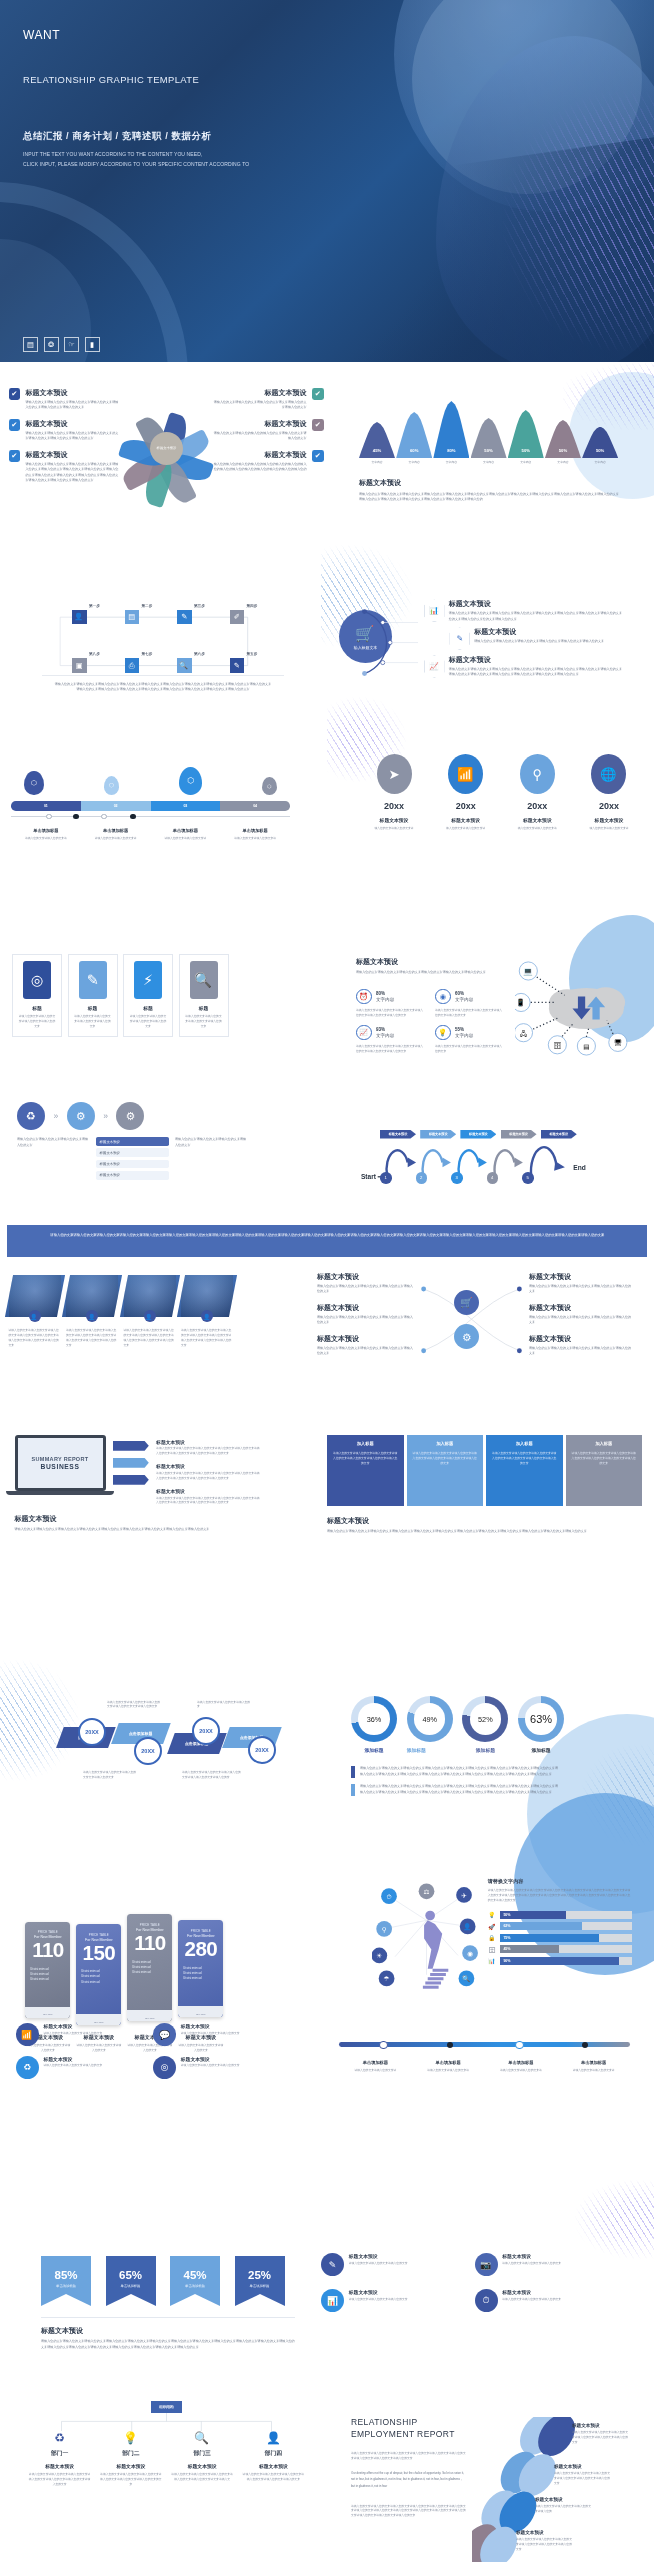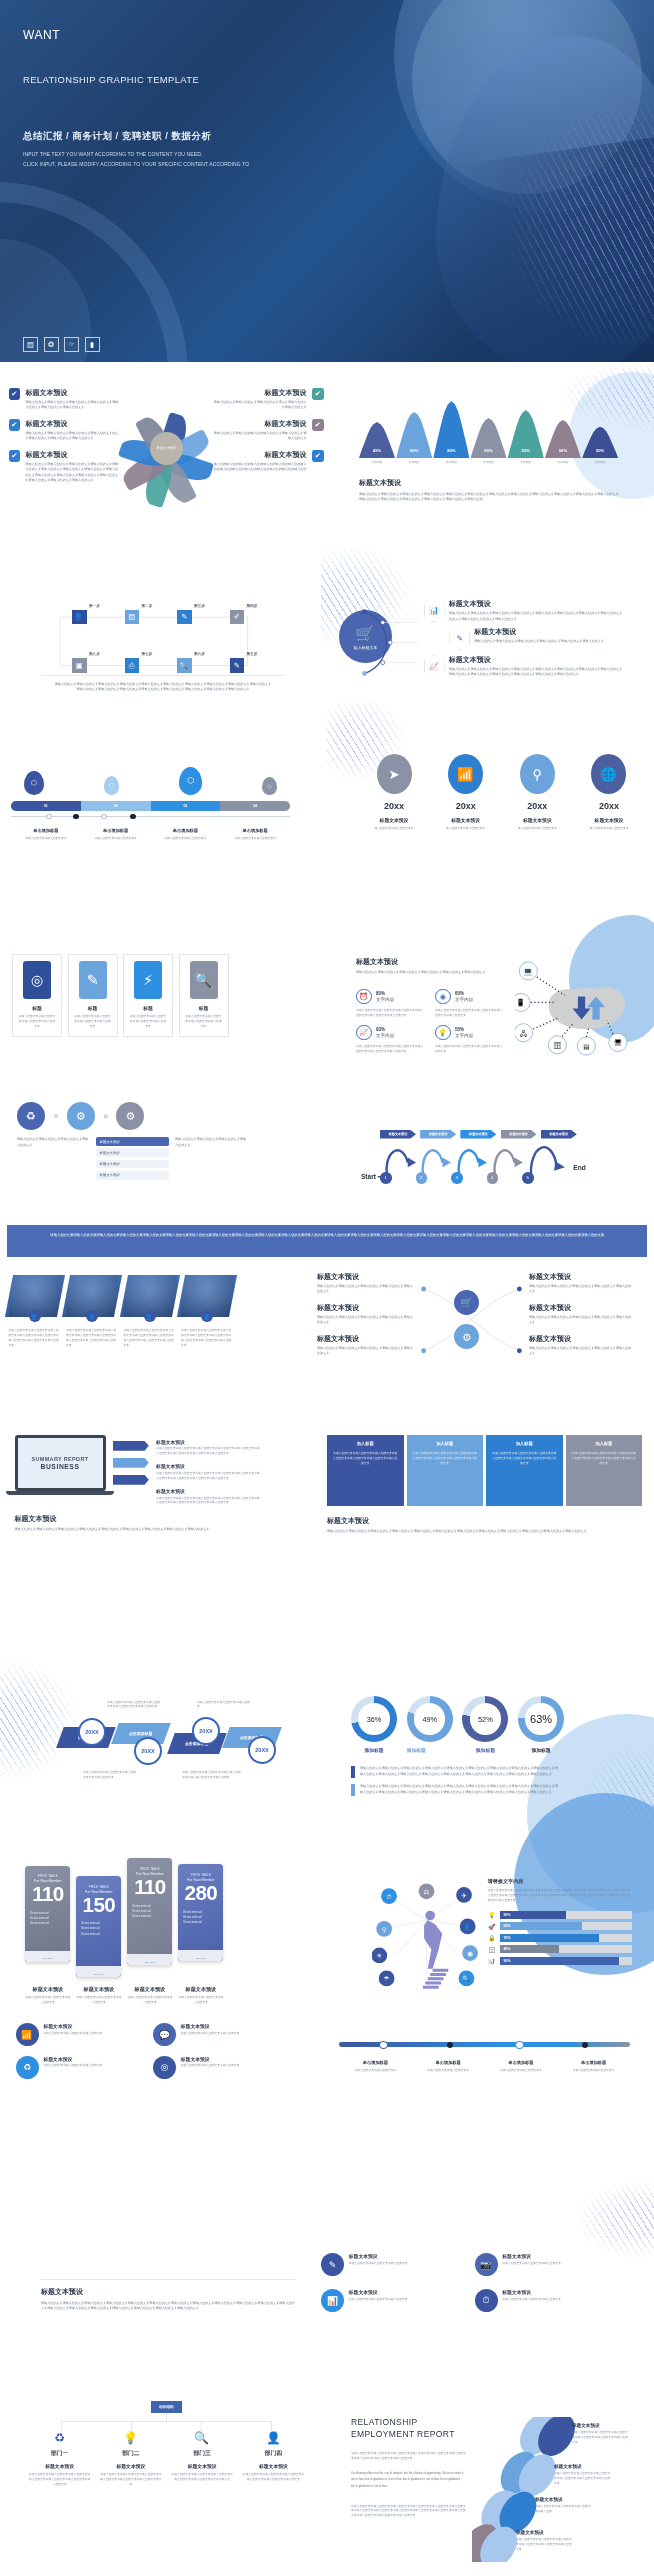--- a/index.html
+++ b/index.html
@@ -870,35 +870,35 @@
         <div style="width:4.2px;height:12px;background:#3c55a0;flex:none"></div>
         <div class="body-cn" style="width:200px">请输入您的文案请输入您的文案请输入您的文案请输入您的文案请输入您的文案请输入您的文案请输入您的文案请输入您的文案请输入您的文案请输入您的文案请输入您的文案请输入您的文案请输入您的文案请输入您的文案请输入您的文案请输入您的文案请输入您的文案请输入您的文案</div>
       </div>
       <div style="display:flex; gap:4.8px;">
         <div style="width:4.2px;height:12px;background:#6ba4dd;flex:none"></div>
         <div class="body-cn" style="width:200px">请输入您的文案请输入您的文案请输入您的文案请输入您的文案请输入您的文案请输入您的文案请输入您的文案请输入您的文案请输入您的文案请输入您的文案请输入您的文案请输入您的文案请输入您的文案请输入您的文案请输入您的文案请输入您的文案请输入您的文案请输入您的文案</div>
       </div>
     </div>
   </div>
 
-  <div class="sec" style="left:25.4px; top:1862px; width:254px;">
+  <div class="sec" style="left:25.4px; top:1918px; width:254px;">
     <div style="display:flex; gap:6px; align-items:flex-start;">
       <div class="price" style="background:linear-gradient(160deg,#8b92a5,#6d7par);background:linear-gradient(160deg,#8b92a5,#6e7589); height:96px; margin-top:3.6px">
         <div class="pt">PRICE TABLE</div>
         <div class="fm">For New Member</div>
         <div class="num">110</div>
         <div class="li">
           <div>Ut wisi enim ad</div>
           <div>Ut wisi enim ad</div>
           <div>Ut wisi enim ad</div>
         </div>
         <div class="foot"></div>
           <div class="more">See More</div>
       </div>
-      <div class="price" style="background:linear-gradient(160deg,#6b7fc0,#4a61aa); height:101px; margin-top:14px">
+      <div class="price" style="background:linear-gradient(160deg,#6b7fc0,#4a61aa); height:101px; margin-top:6px">
         <div class="pt">PRICE TABLE</div>
         <div class="fm">For New Member</div>
         <div class="num">150</div>
         <div class="li">
           <div>Ut wisi enim ad</div>
           <div>Ut wisi enim ad</div>
           <div>Ut wisi enim ad</div>
         </div>
         <div class="foot"></div>
           <div class="more">See More</div>
@@ -1080,20 +1080,42 @@
           <div class="tiny" style="margin-top:3px">请输入您的文案请输入您的文案请</div>
         </div>
     </div>
   </div>
 
   <div class="bgdeco hatch-p" style="right:0px; top:2180px; width:79px; height:79px;
      -webkit-mask-image:radial-gradient(ellipse at 80% 50%,#000 25%,transparent 72%);
      mask-image:radial-gradient(ellipse at 80% 50%,#000 25%,transparent 72%);"></div>
 
   <div class="sec" style="left:41px; top:2256px; width:254px;">
+    <div style="display:flex; gap:14.5px;">
+      <div class="badge" style="background:#6ba4dd">
+        <div class="p">85%</div>
+        <div class="l">单击填加标题</div>
+        <div style="position:absolute;bottom:-12px;left:0;width:0;height:0;border-left:25px solid #6ba4dd;border-right:25px solid #6ba4dd;border-bottom:12px solid transparent;"></div>
+      </div>
+      <div class="badge" style="background:#3f63ae">
+        <div class="p">65%</div>
+        <div class="l">单击填加标题</div>
+        <div style="position:absolute;bottom:-12px;left:0;width:0;height:0;border-left:25px solid #3f63ae;border-right:25px solid #3f63ae;border-bottom:12px solid transparent;"></div>
+      </div>
+      <div class="badge" style="background:#6ba4dd">
+        <div class="p">45%</div>
+        <div class="l">单击填加标题</div>
+        <div style="position:absolute;bottom:-12px;left:0;width:0;height:0;border-left:25px solid #6ba4dd;border-right:25px solid #6ba4dd;border-bottom:12px solid transparent;"></div>
+      </div>
+      <div class="badge" style="background:#3f63ae">
+        <div class="p">25%</div>
+        <div class="l">单击填加标题</div>
+        <div style="position:absolute;bottom:-12px;left:0;width:0;height:0;border-left:25px solid #3f63ae;border-right:25px solid #3f63ae;border-bottom:12px solid transparent;"></div>
+      </div>
+    </div>
     <div style="border-top:0.6px solid #e3e8f0; margin-top:23px; padding-top:7.3px;">
       <div class="ttl">标题文本预设</div>
       <div class="body-cn" style="margin-top:3.6px; width:254px">请输入您的文案请输入您的文案请输入您的文案请输入您的文案请输入您的文案请输入您的文案请输入您的文案请输入您的文案请输入您的文案请输入您的文案请输入您的文案请输入您的文案请输入您的文案请输入您的文案请输入您的文案请输入您的文案请输入您的文案请输入您的文案请输入您的文案</div>
     </div>
   </div>
 
   <div class="sec" style="left:321px; top:2253px; width:315px;">
     <div style="display:flex; flex-wrap:wrap; gap:13.3px 8.5px;">
       <div style="display:flex; gap:4.8px; width:145px">
         <div style="width:23px;height:23px;border-radius:50%;background:#3c55a0;color:#fff;font-size:9px;display:flex;align-items:center;justify-content:center;flex:none">✎</div>

